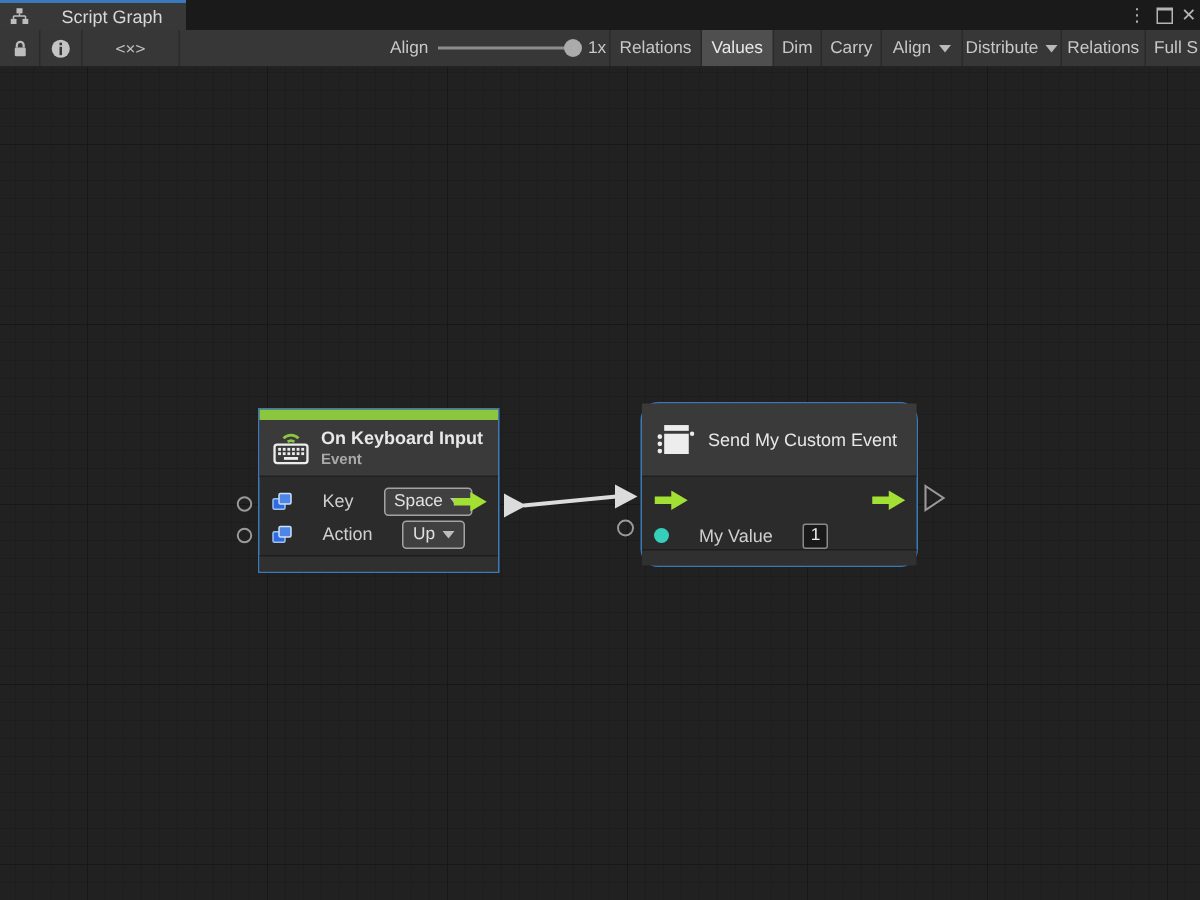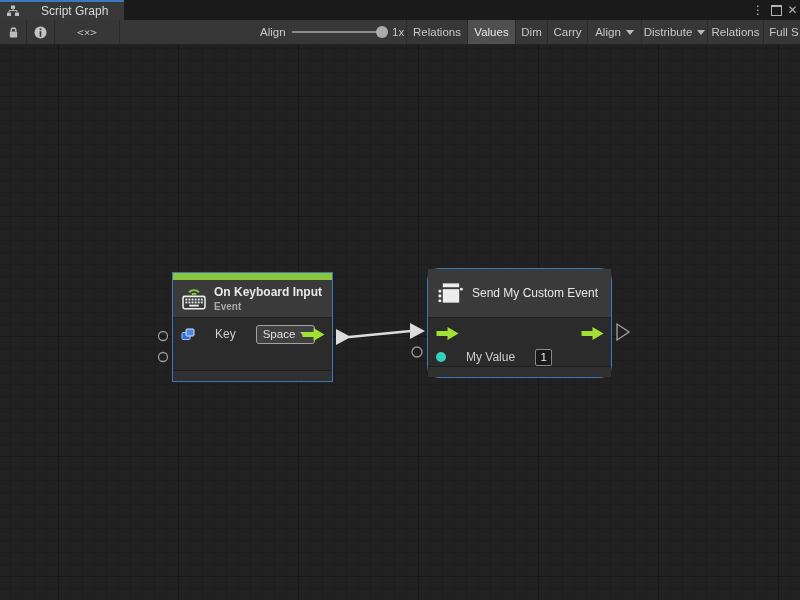--- a/index.html
+++ b/index.html
@@ -170,20 +170,31 @@
         </svg>
         <span class="row-label">Key</span>
         <div class="dropdown">
           <span>Space</span>
           <span class="dd-caret"></span>
         </div>
         <svg class="flow-arrow" style="right:7px;" width="23" height="13" viewBox="0 0 22 13">
           <path d="M0 4 h11 V0 L22 6.5 L11 13 V9 H0 Z" fill="#A2E033"></path>
         </svg>
       </div>
+      <div class="node-row">
+        <svg width="14" height="13" viewBox="0 0 14 13">
+          <rect x="1" y="4.5" width="8" height="7" rx="1" fill="#2E6BE0" stroke="#9EC1F0" stroke-width="1"></rect>
+          <rect x="5" y="1" width="8" height="7" rx="1" fill="#4E86E8" stroke="#CFE0F6" stroke-width="1"></rect>
+        </svg>
+        <span class="row-label">Action</span>
+        <div class="dropdown">
+          <span>Up</span>
+          <span class="dd-caret"></span>
+        </div>
+      </div>
       <div class="node-footer"></div>
     </div>
 
     <div class="node" style="left:427px;top:223px;width:185px;height:110px;border-radius:12px;">
       <div class="node-header" style="height:48px;">
         <svg width="27" height="27" viewBox="0 0 28 28">
           <rect x="6" y="3.5" width="17" height="4" fill="#EDEDED"></rect>
           <rect x="6" y="9.5" width="17" height="14" fill="#EDEDED"></rect>
           <circle cx="3" cy="11.5" r="1.6" fill="#EDEDED"></circle>
           <circle cx="3" cy="16.5" r="1.6" fill="#EDEDED"></circle>

